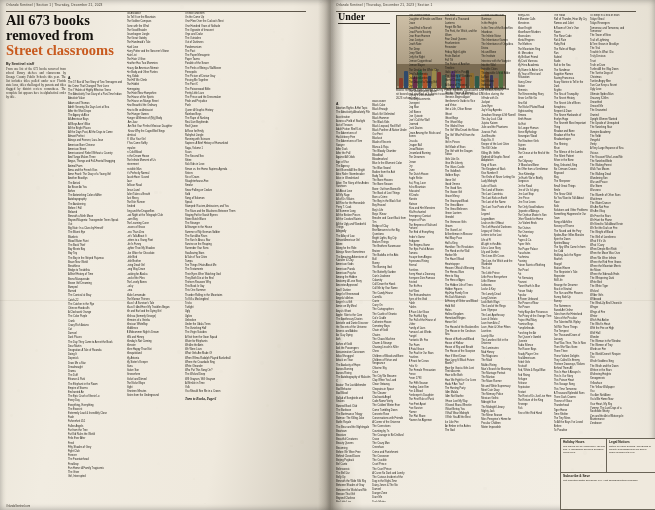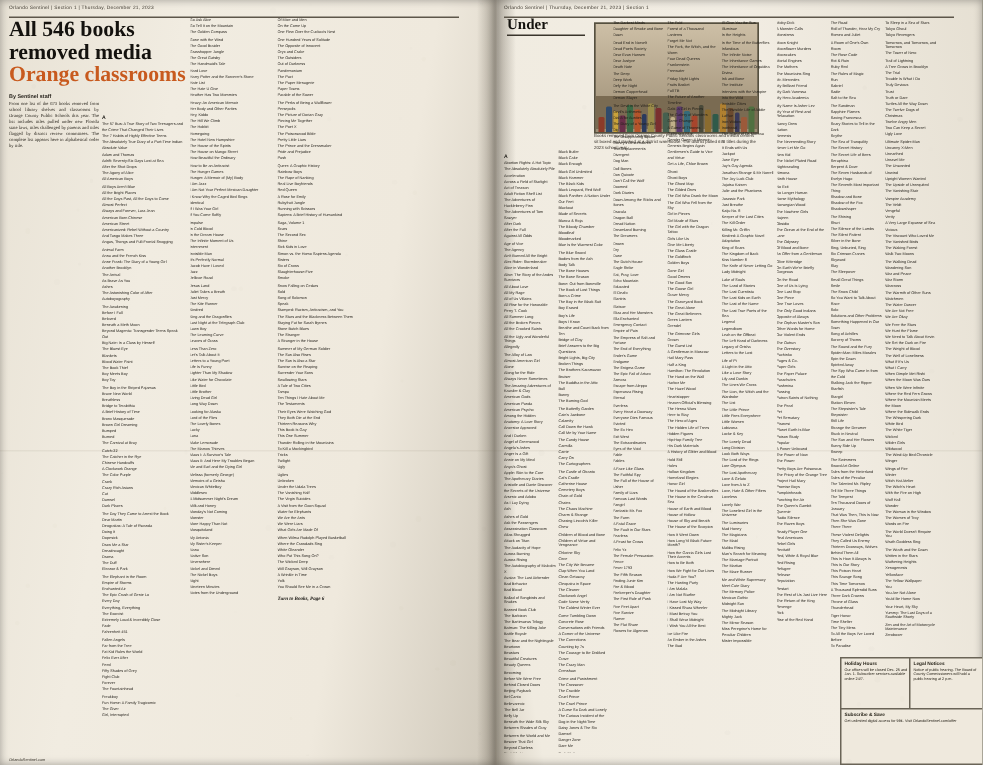--- a/index.html
+++ b/index.html
@@ -141,23 +141,23 @@
 
   <div class="crease" style="left:330px;top:0;width:1px;height:510px;"></div>
   <div class="crease" style="left:0;top:300px;width:655px;height:1px;opacity:.5"></div>
 
   <div class="masthead" id="masthead-left">Orlando Sentinel  |  Section 1  |  Thursday, December 21, 2023</div>
   <div class="masthead" id="masthead-right">Orlando Sentinel  |  Thursday, December 21, 2023  |  Section 1</div>
   <div class="rule" style="left:6px;top:11px;width:300px;"></div>
   <div class="rule" style="left:336px;top:11px;width:300px;"></div>
 
   <div id="headline">
-    <div>All 546 books</div>
-    <div>removed media</div>
-    <div class="hl2">Orange classrooms</div>
+    <div>All 673 books</div>
+    <div>removed from</div>
+    <div class="hl2">Street classrooms</div>
   </div>
   <div id="byline">By Sentinel staff</div>
   <div id="lede">From one list of the 673 books removed from school library shelves and classrooms by Orange County Public Schools this year. The list includes titles pulled under new Florida state laws, titles challenged by parents and titles flagged by district review committees. The complete list appears here in alphabetical order by title.</div>
 
   <div id="books-head">Under</div>
   <div id="books-rule"></div>
 
   <div id="photo">
     <div class="shelfwall"></div>
     <div class="shelf" style="top:48px"></div>

